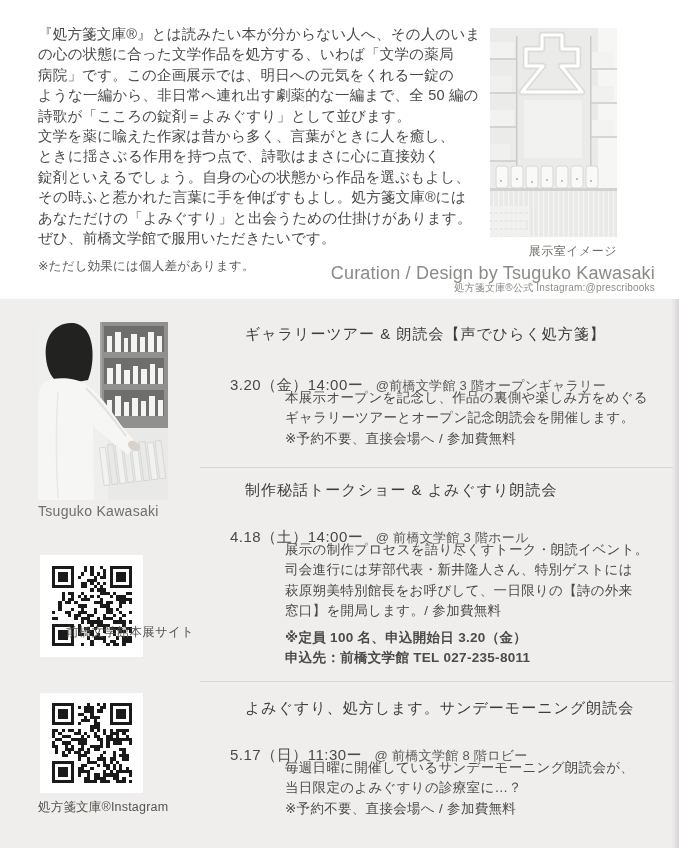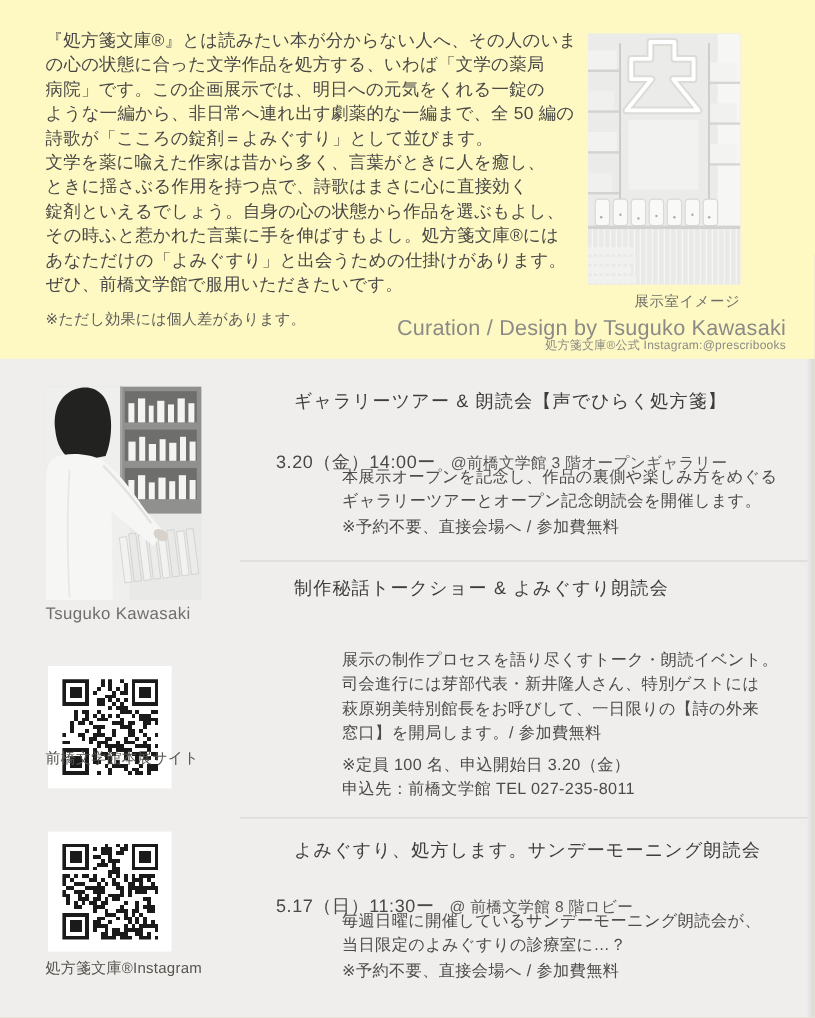--- a/index.html
+++ b/index.html
@@ -1,18 +1,18 @@
 <!DOCTYPE html>
 <html><head>
 <meta charset="utf-8">
 <style>
   html,body{margin:0;padding:0;background:#d8d8d6;}
   .page{
     position:relative;width:679px;height:848px;margin:0 auto;
-    background:#fef9c3;overflow:hidden;
+    background:#ffffff;overflow:hidden;
     font-family:"Liberation Sans","DejaVu Sans",sans-serif;
     color:#4a4947;
   }
   
   .intro-paragraph{
     position:absolute;left:38px;top:24px;
     font-size:14.5px;line-height:20.4px;letter-spacing:.2px;
     white-space:pre;color:#4a4947;
   }
   .intro-note{
@@ -58,39 +58,39 @@
     position:absolute;left:40px;width:103px;background:#ffffff;
     display:flex;align-items:center;justify-content:center;
   }
   .qr-box-1{top:555px;height:102px;}
   .qr-box-2{top:693px;height:100px;}
   .qr-code{width:80px;height:80px;}
   .qr-caption{
     position:absolute;left:38px;
     font-size:12.5px;color:#55544f;letter-spacing:.2px;
   }
-  .qr-caption-1{top:624px;}
+  .qr-caption-1{top:624px;margin-left:28px;}
   .qr-caption-2{top:799px;}
   
   .event-title{
     position:absolute;left:245px;
     font-size:15px;color:#3e3d3b;letter-spacing:1px;
   }
   .event-dateline{position:absolute;left:230px;white-space:nowrap;margin-top:20px;}
   .event-date{font-size:15px;color:#4a4947;letter-spacing:.5px;}
   .event-venue{font-size:13px;color:#5a5957;margin-left:8px;letter-spacing:.3px;}
   .event-desc{
     position:absolute;left:285px;
     font-size:13.5px;line-height:20.4px;letter-spacing:.3px;
     white-space:pre;color:#4c4b49;
   }
   .event-note{
     position:absolute;left:285px;
     font-size:13.5px;line-height:19.5px;letter-spacing:.3px;
-    white-space:pre;color:#4c4b49;
+    white-space:pre;color:#4c4b49;font-weight:bold;
   }
   .divider{
     position:absolute;left:200px;width:473px;height:1px;background:#d9d8d4;
   }
   .t1{top:325px;} .d1{top:356px;} .p1{top:388px;}
   .div1{top:467px;}
   .t2{top:481px;} .d2{top:508px;} .p2{top:540px;} .n2{top:628px;}
   .div2{top:681px;}
   .t3{top:699px;} .d3{top:726px;} .p3{top:758px;}
 </style>
@@ -276,20 +276,24 @@
     <span class="event-date">3.20（金）14:00ー</span>
     <span class="event-venue">@前橋文学館 3 階オープンギャラリー</span>
   </div>
   <div class="event-desc p1">本展示オープンを記念し、作品の裏側や楽しみ方をめぐる
 ギャラリーツアーとオープン記念朗読会を開催します。
 ※予約不要、直接会場へ / 参加費無料</div>
 
   <div class="divider div1"></div>
 
   <div class="event-title t2">制作秘話トークショー &amp; よみぐすり朗読会</div>
+  <div class="event-dateline d2">
+    <span class="event-date">4.18（土）14:00ー</span>
+    <span class="event-venue">@ 前橋文学館 3 階ホール</span>
+  </div>
   <div class="event-desc p2">展示の制作プロセスを語り尽くすトーク・朗読イベント。
 司会進行には芽部代表・新井隆人さん、特別ゲストには
 萩原朔美特別館長をお呼びして、一日限りの【詩の外来
 窓口】を開局します。/ 参加費無料</div>
   <div class="event-note n2">※定員 100 名、申込開始日 3.20（金）
 申込先：前橋文学館 TEL 027-235-8011</div>
 
   <div class="divider div2"></div>
 
   <div class="event-title t3">よみぐすり、処方します。サンデーモーニング朗読会</div>

